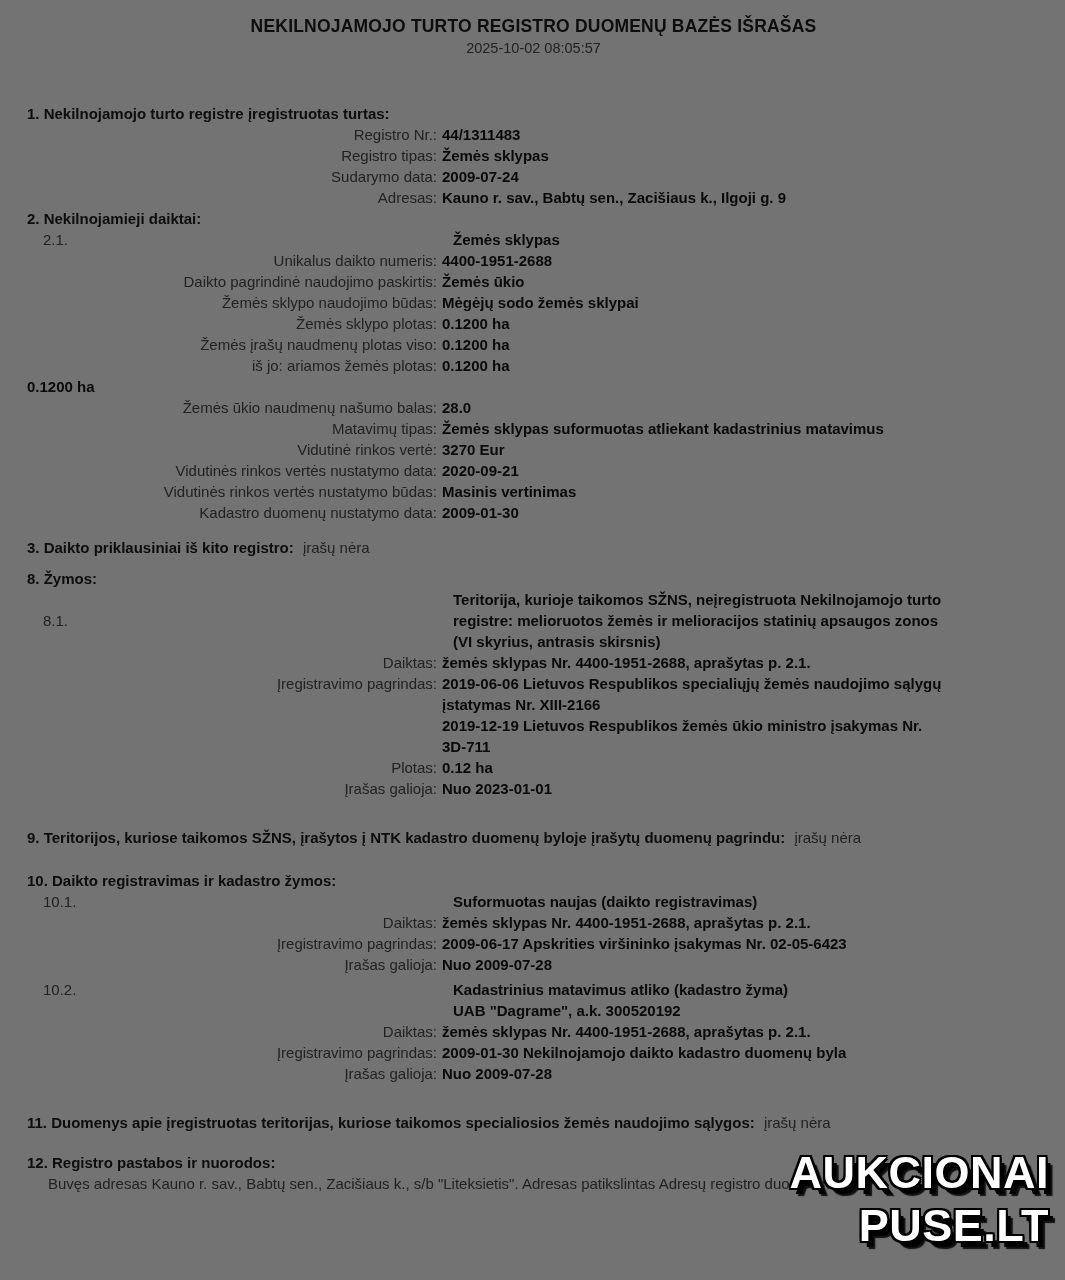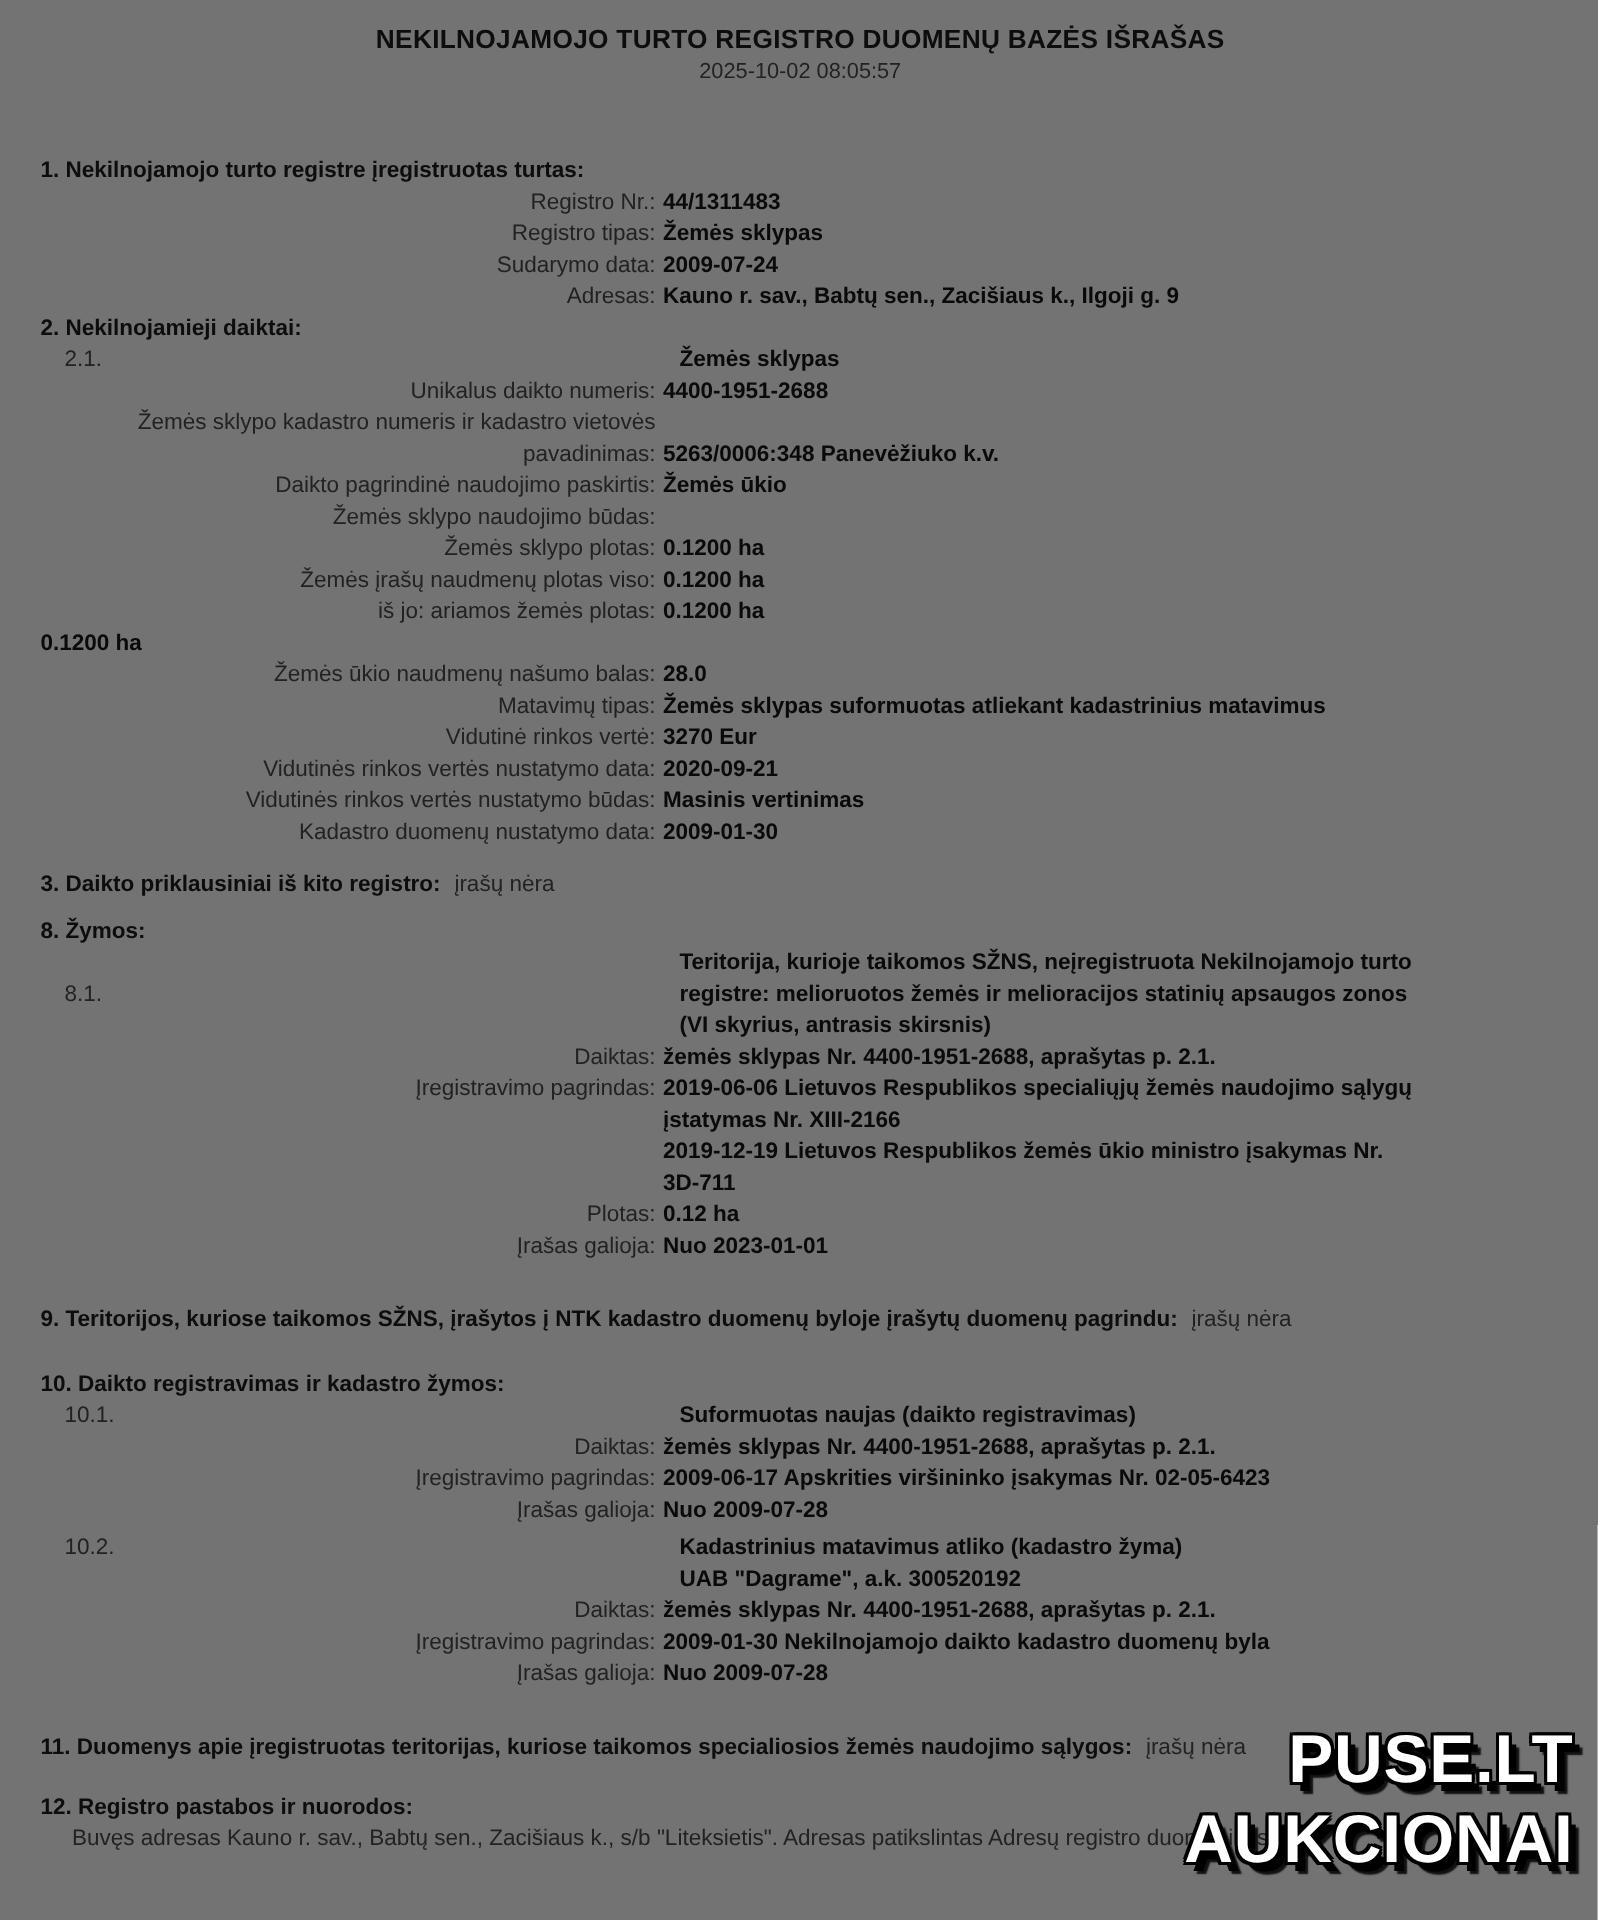--- a/index.html
+++ b/index.html
@@ -114,31 +114,27 @@
 
   <div class="shead">2. Nekilnojamieji daiktai:</div>
   <div class="row">
     <div class="ino">2.1.</div>
     <div class="val">Žemės sklypas</div>
   </div>
   <div class="row">
     <div class="lbl">Unikalus daikto numeris:</div>
     <div class="val">4400-1951-2688</div>
   </div>
-  <div class="row alignend">
-    <div class="lbl">Žemės sklypo kadastro numeris ir kadastro vietovės
-pavadinimas:</div>
-    <div class="val">5263/0006:348 Panevėžiuko k.v.</div>
-  </div>
   <div class="row">
     <div class="lbl">Daikto pagrindinė naudojimo paskirtis:</div>
     <div class="val">Žemės ūkio</div>
   </div>
   <div class="row">
     <div class="lbl">Žemės sklypo naudojimo būdas:</div>
+    <div class="val">Mėgėjų sodo žemės sklypai</div>
   </div>
   <div class="row">
     <div class="lbl">Žemės sklypo plotas:</div>
     <div class="val">0.1200 ha</div>
   </div>
   <div class="row">
     <div class="lbl">Žemės įrašų naudmenų plotas viso:</div>
     <div class="val">0.1200 ha</div>
   </div>
   <div class="row">
@@ -247,17 +243,17 @@
 
   <div class="hrow mt36">
     <span class="shead">11. Duomenys apie įregistruotas teritorijas, kuriose taikomos specialiosios žemės naudojimo sąlygos:</span>
     <span class="note">įrašų nėra</span>
   </div>
 
   <div class="shead mt19">12. Registro pastabos ir nuorodos:</div>
   <div class="s12-note">Buvęs adresas Kauno r. sav., Babtų sen., Zacišiaus k., s/b "Liteksietis". Adresas patikslintas Adresų registro duomenimis</div>
 
   <div class="watermark">
+    <div>AUKCIONAI</div>
     <div>PUSE.LT</div>
-    <div>AUKCIONAI</div>
   </div>
 
 </div>
 
 </body></html>

